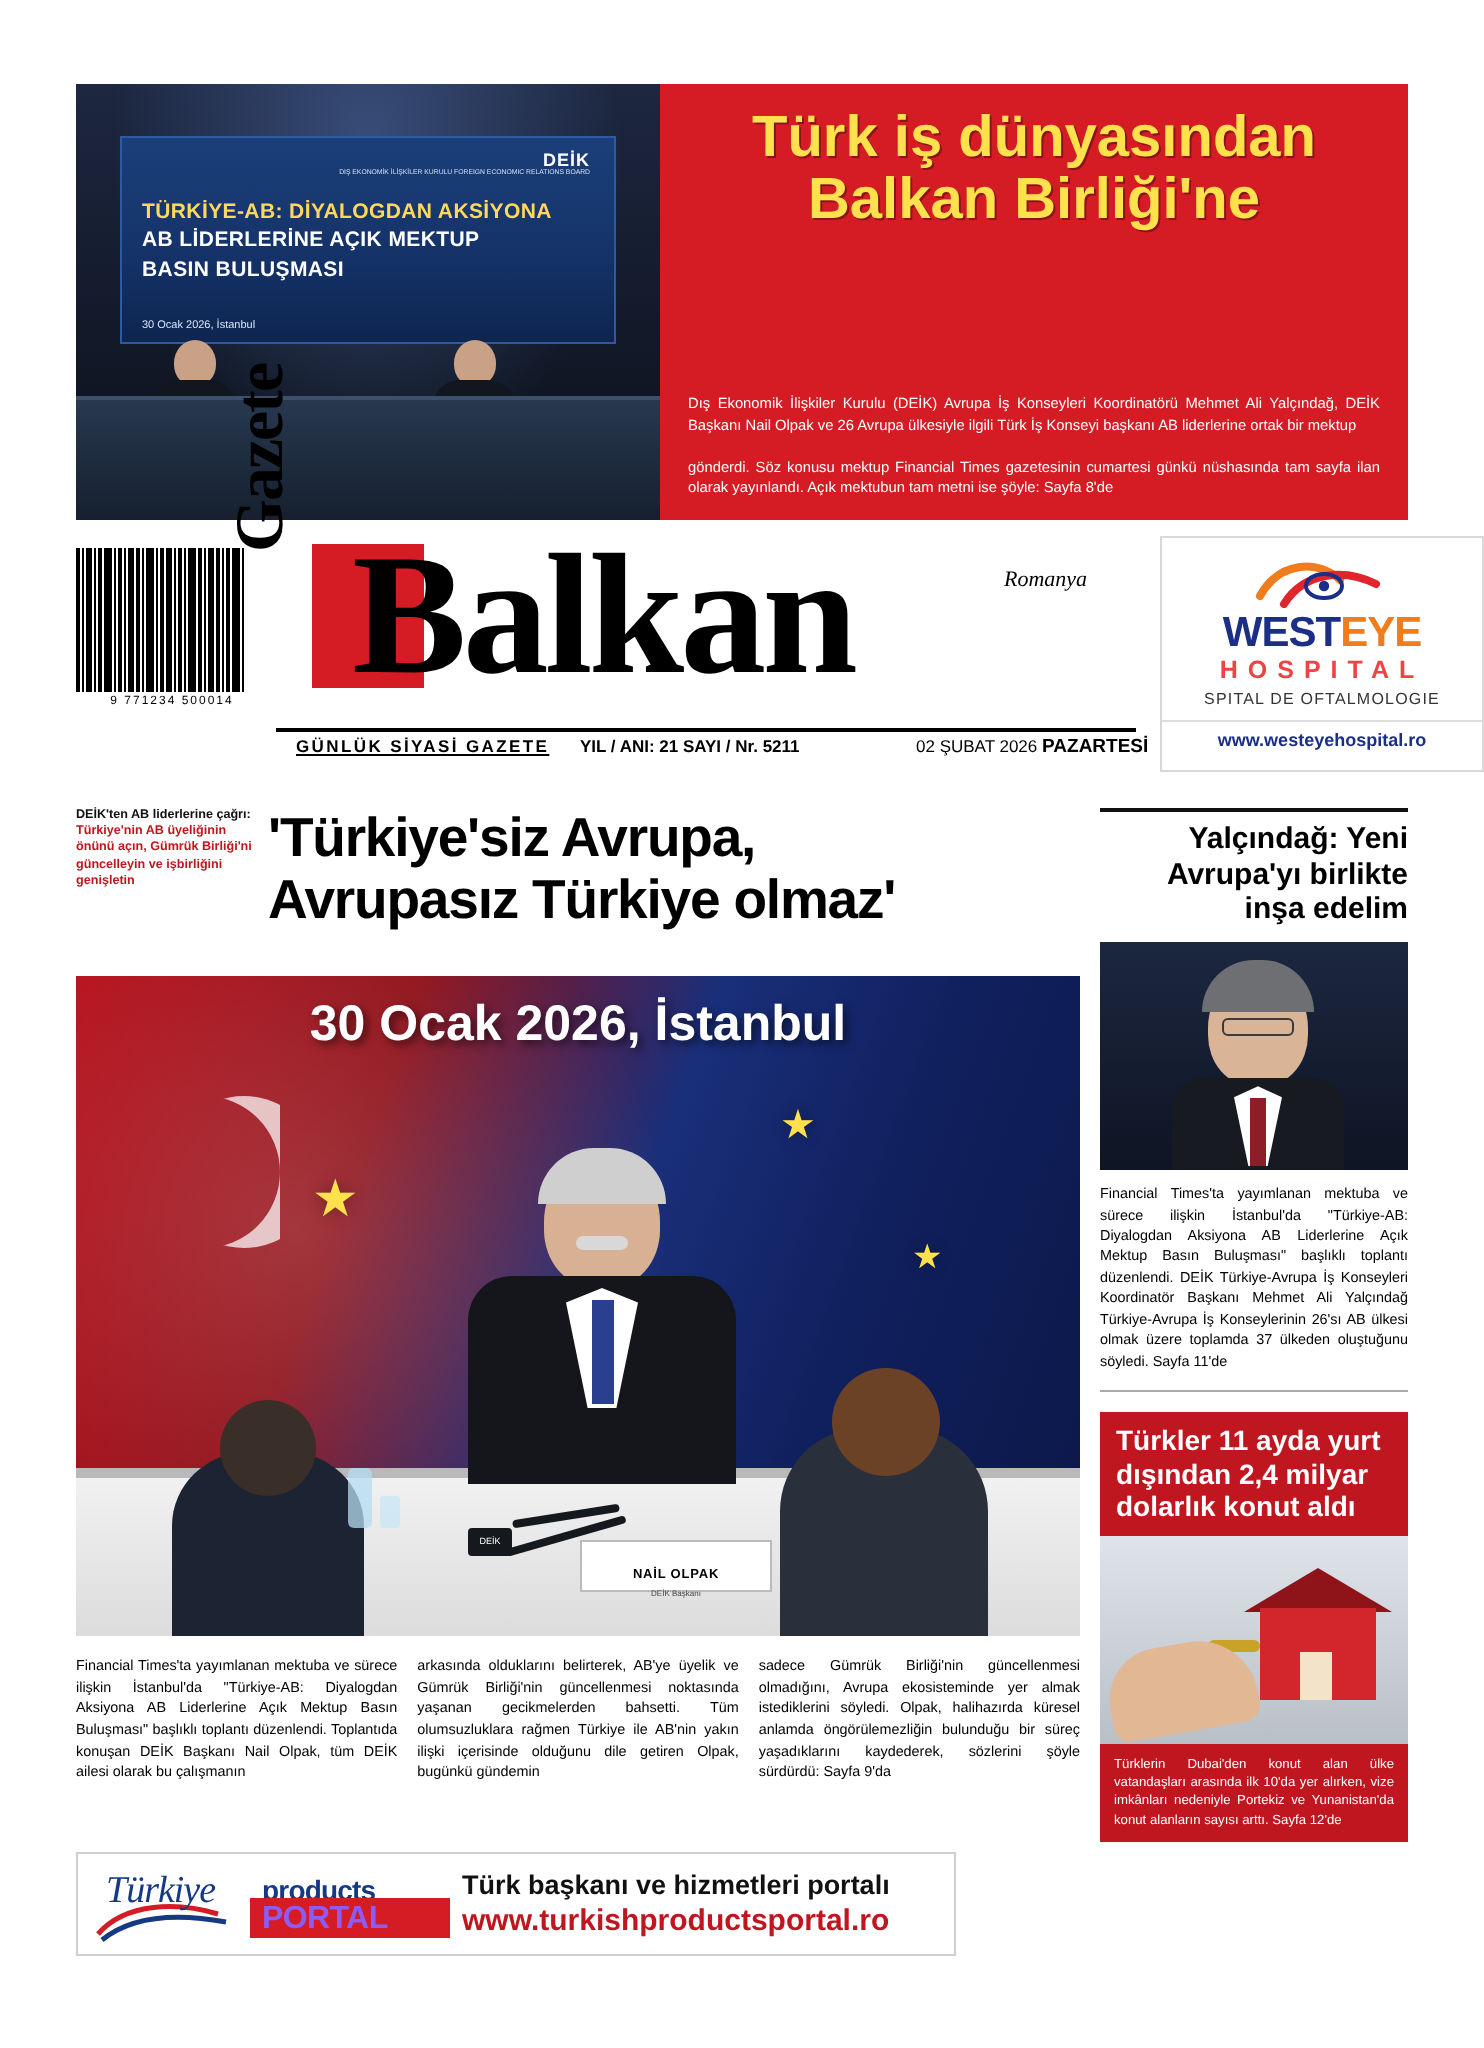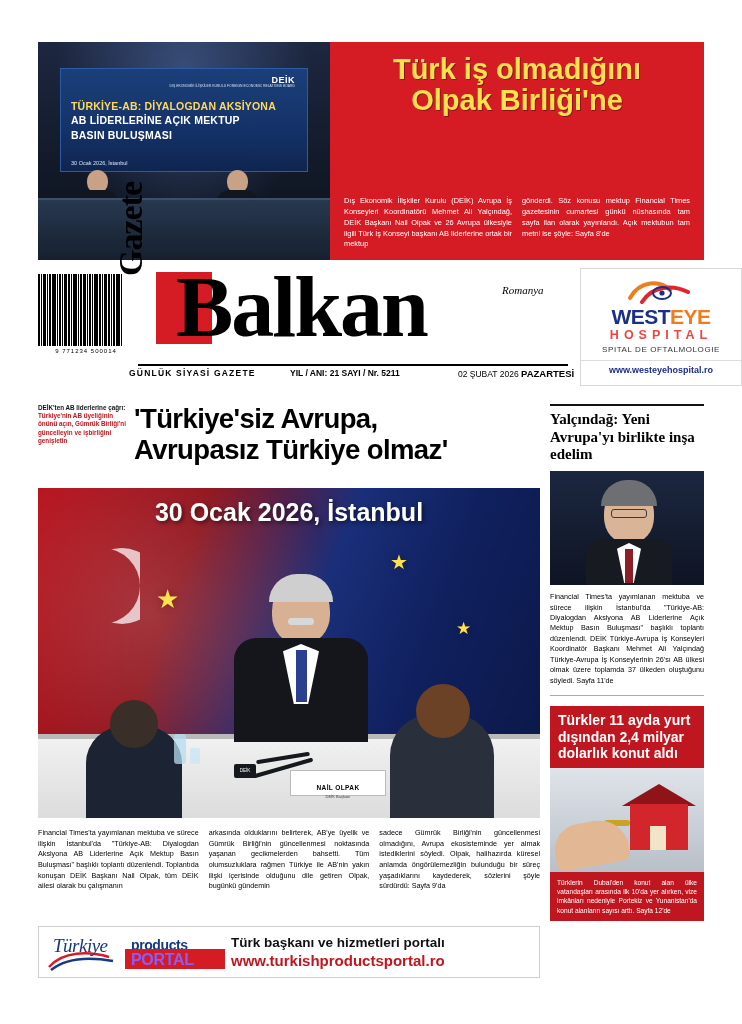--- a/index.html
+++ b/index.html
@@ -59,42 +59,42 @@
   }
   .banner-head {
     padding: 12px 14px 6px 14px;
     font-weight: bold; font-size: 29px; line-height: 1.08; text-align:center;
     text-shadow: 1px 1px 0 rgba(0,0,0,.35);
     font-family: "Liberation Sans", sans-serif;
   }
   .banner-head .yellow { color:#ffe14d; }
   .banner-body {
     position:absolute; left:14px; right:14px; bottom:10px;
-    display:flex; gap:10px; font-size:7.4px; line-height:1.45; text-align:justify;
+    display:flex; gap:10px; font-size:7.4px; line-height:1.45; text-align:justify;flex-direction:column;
   }
   .banner-body .col { flex:1; }
 
   
   .masthead { position:absolute; left:38px; top:268px; width:666px; height:128px; }
   .barcode { position:absolute; left:0; top:6px; width:96px; height:92px; }
   .barcode .bars { height:72px; width:96px; display:flex; gap:1px; align-items:stretch; }
   .barcode .bars i { display:block; background:#000; }
   .barcode .num { font-size:6px; letter-spacing:1px; text-align:center; margin-top:2px; }
   .mh-gazete {
     position:absolute; left:74px; top:8px; transform: rotate(-90deg); transform-origin: left top;
     font-family:"Liberation Serif", serif; font-size:34px; font-weight:bold; letter-spacing:-1px;
   }
   .mh-redbox { position:absolute; left:118px; top:4px; width:56px; height:72px; background:#d51c25; }
   .mh-balkan {
     position:absolute; left:138px; top:-4px; font-family:"Liberation Serif", serif;
     font-size:86px; font-weight:bold; letter-spacing:-2px; line-height:1;
   }
   .mh-romanya { position:absolute; left:464px; top:16px; font-family:"Liberation Serif", serif; font-size:11px; font-style:italic; }
   .mh-rule { position:absolute; left:100px; top:96px; width:430px; height:2px; background:#000; }
-  .mh-sub { position:absolute; left:91px; top:100px; font-size:8.5px; font-weight:bold; letter-spacing:1.2px; }
+  .mh-sub { position:absolute; left:110px; top:100px; font-size:8.5px; font-weight:bold; letter-spacing:1.2px;text-decoration:underline; }
   .mh-year { position:absolute; left:252px; top:100px; font-size:8.5px; font-weight:bold; }
   .mh-date { position:absolute; left:420px; top:100px; font-size:8.5px; }
   .mh-date b { font-size:9.5px; }
 
   .ad-west {
     position:absolute; left:542px; top:0; width:162px; height:118px;
     border:1px solid #d8d8d8; background:#fff; text-align:center;
   }
   .we-swoosh { margin:9px auto 2px; width:70px; height:26px; position:relative; }
   .we-swoosh svg { width:70px; height:26px; }
@@ -164,21 +164,21 @@
   .lead-cols {
     position:absolute; left:38px; top:828px; width:502px;
     display:flex; gap:10px; font-size:7.2px; line-height:1.48; text-align:justify;
   }
   .lead-cols .col { flex:1; }
 
   
   .rail { position:absolute; left:550px; top:404px; width:154px; }
   .rail hr.top { border:none; border-top:2px solid #111; margin:0 0 5px; }
   .rail-head {
-    font-family:Liberation Serif, serif; font-weight:bold; font-size:15px; line-height:1.18; text-align:left;
+    font-family:Liberation Sans, sans-serif; font-weight:bold; font-size:15px; line-height:1.18; text-align:right;
   }
   .rail-photo {
     margin-top:7px; width:154px; height:114px; overflow:hidden; position:relative;
     background:linear-gradient(180deg,#1c2740 0%,#0e1423 100%);
   }
   .rp-person { position:absolute; left:36px; bottom:0; width:86px; height:100px; }
   .rp-person .head { width:50px; height:58px; margin:0 auto; border-radius:50% 50% 44% 44%; background:#d9b496; position:relative; }
   .rp-person .hair { position:absolute; left:-3px; top:-5px; width:56px; height:26px; border-radius:28px 28px 0 0; background:#6d6f73; }
   .rp-person .glass { position:absolute; left:7px; top:24px; width:36px; height:9px; border:1.2px solid #3a3a3a; border-radius:3px; }
   .rp-person .suit { width:86px; height:52px; margin-top:-4px; background:#171a21; border-radius:16px 16px 0 0; position:relative; }
@@ -199,21 +199,21 @@
   .rp2-roof { position:absolute; right:8px; bottom:66px; width:0; height:0; border-left:37px solid transparent; border-right:37px solid transparent; border-bottom:22px solid #8e1419; }
   .rp2-door { position:absolute; right:38px; bottom:22px; width:16px; height:24px; background:#f3e3c8; }
   .rp2-hand { position:absolute; left:4px; bottom:6px; width:74px; height:44px; background:#e2b794; border-radius:26px 30px 8px 8px; transform:rotate(-10deg); }
   .rp2-key { position:absolute; left:54px; bottom:46px; width:26px; height:6px; background:#c9a227; border-radius:3px; }
   .rail-cap2 {
     background:#c0161f; color:#fff; font-size:6.6px; line-height:1.42; padding:6px 7px; text-align:justify;
   }
 
   
   .bottom-ad {
-    position:absolute; left:38px; top:926px; width:502px; height:52px;
+    position:absolute; left:38px; top:926px; width:440px; height:52px;
     border:1px solid #cfcfcf; background:#fff; display:flex; align-items:center;
   }
   .ba-logo { width:186px; height:100%; position:relative; }
   .ba-turkiye {
     position:absolute; left:14px; top:8px; font-family:"Liberation Serif", serif; font-style:italic;
     font-size:19px; color:#163a82; letter-spacing:-.5px;
   }
   .ba-swirl { position:absolute; left:8px; top:22px; width:78px; height:22px; }
   .ba-products { position:absolute; left:92px; top:10px; font-size:14px; font-weight:bold; color:#163a82; letter-spacing:-.4px; }
   .ba-portal-box { position:absolute; left:86px; top:22px; width:100px; height:20px; background:#d51c25; }
@@ -250,22 +250,22 @@
         </div>
       <div class="bp-person p2">
           <div class="head"></div>
           <div class="body"></div>
         </div>
       <div class="bp-table"></div>
     </div>
 
     <div class="banner-text">
       <div class="banner-head">
-        <div class="yellow">Türk iş olmadığını</div>
-        <div class="yellow">Olpak Birliği'ne</div>
+        <div class="yellow">Türk iş dünyasından</div>
+        <div class="yellow">Balkan Birliği'ne</div>
       </div>
       <div class="banner-body">
         <div class="col">Dış Ekonomik İlişkiler Kurulu (DEİK) Avrupa İş Konseyleri Koordinatörü Mehmet Ali Yalçındağ, DEİK Başkanı Nail Olpak ve 26 Avrupa ülkesiyle ilgili Türk İş Konseyi başkanı AB liderlerine ortak bir mektup</div>
         <div class="col">gönderdi. Söz konusu mektup Financial Times gazetesinin cumartesi günkü nüshasında tam sayfa ilan olarak yayınlandı. Açık mektubun tam metni ise şöyle: Sayfa 8'de</div>
       </div>
     </div>
   </div>
 
   <div class="masthead">
     <div class="barcode">

